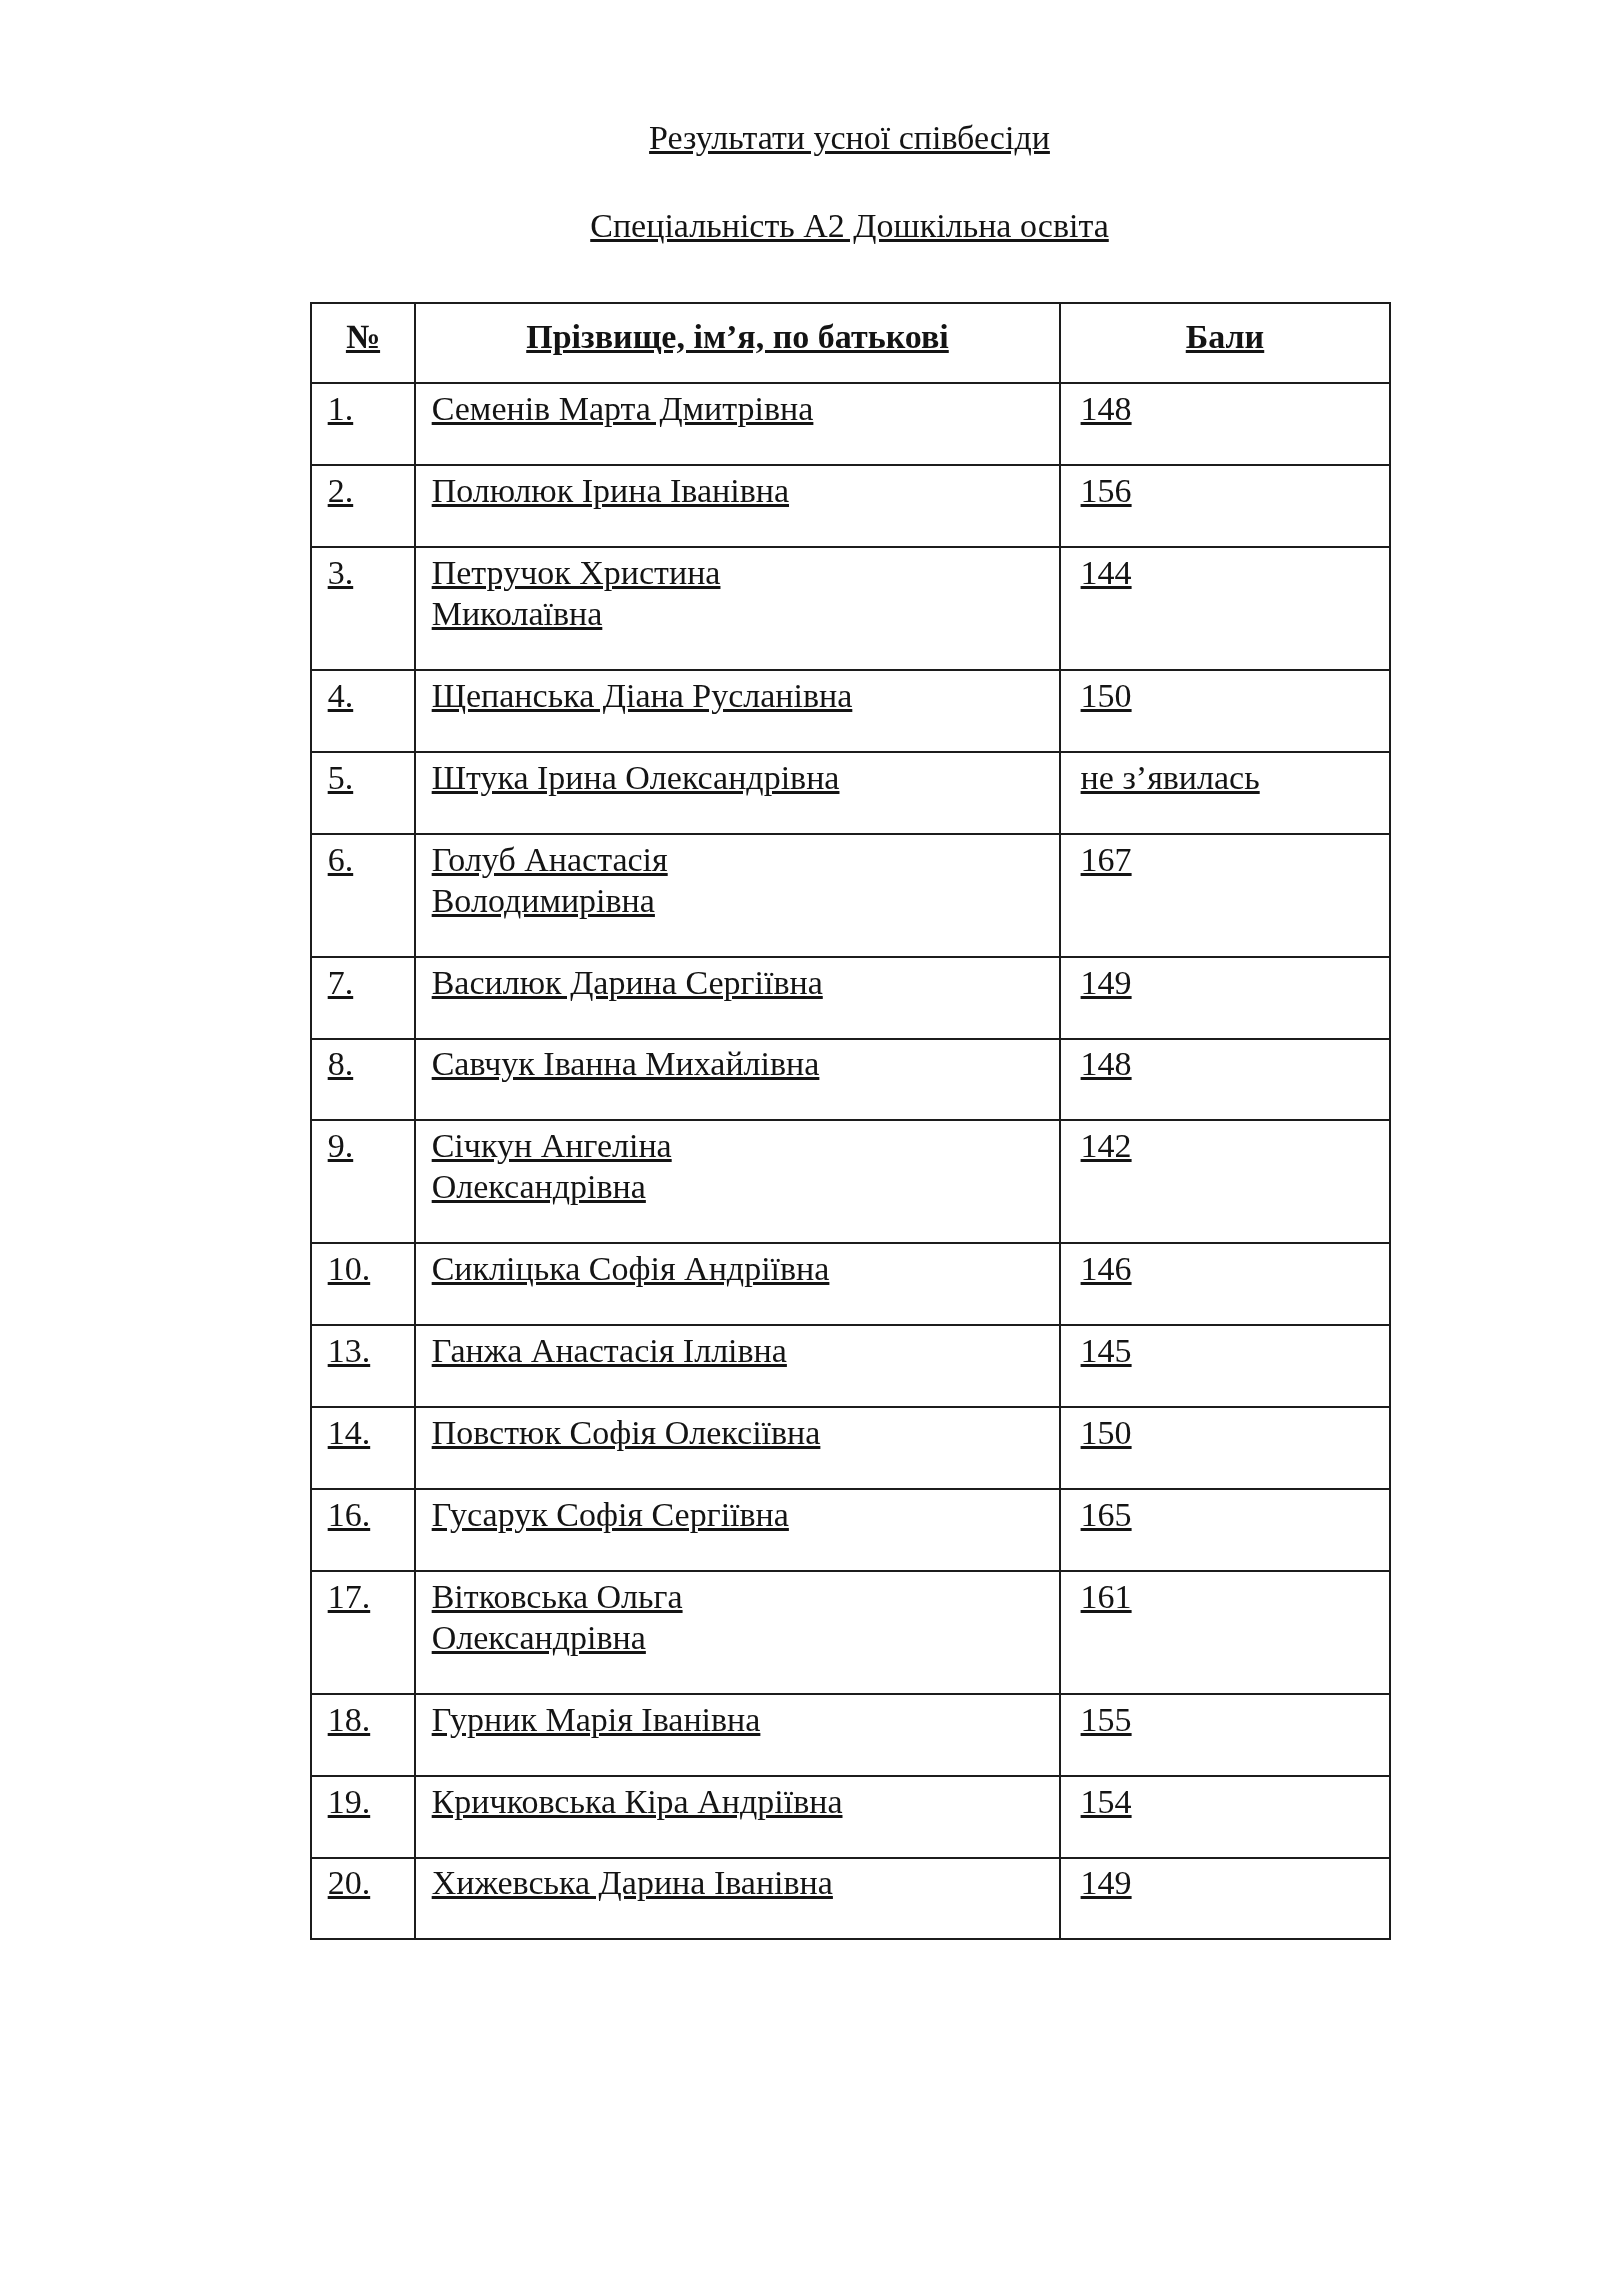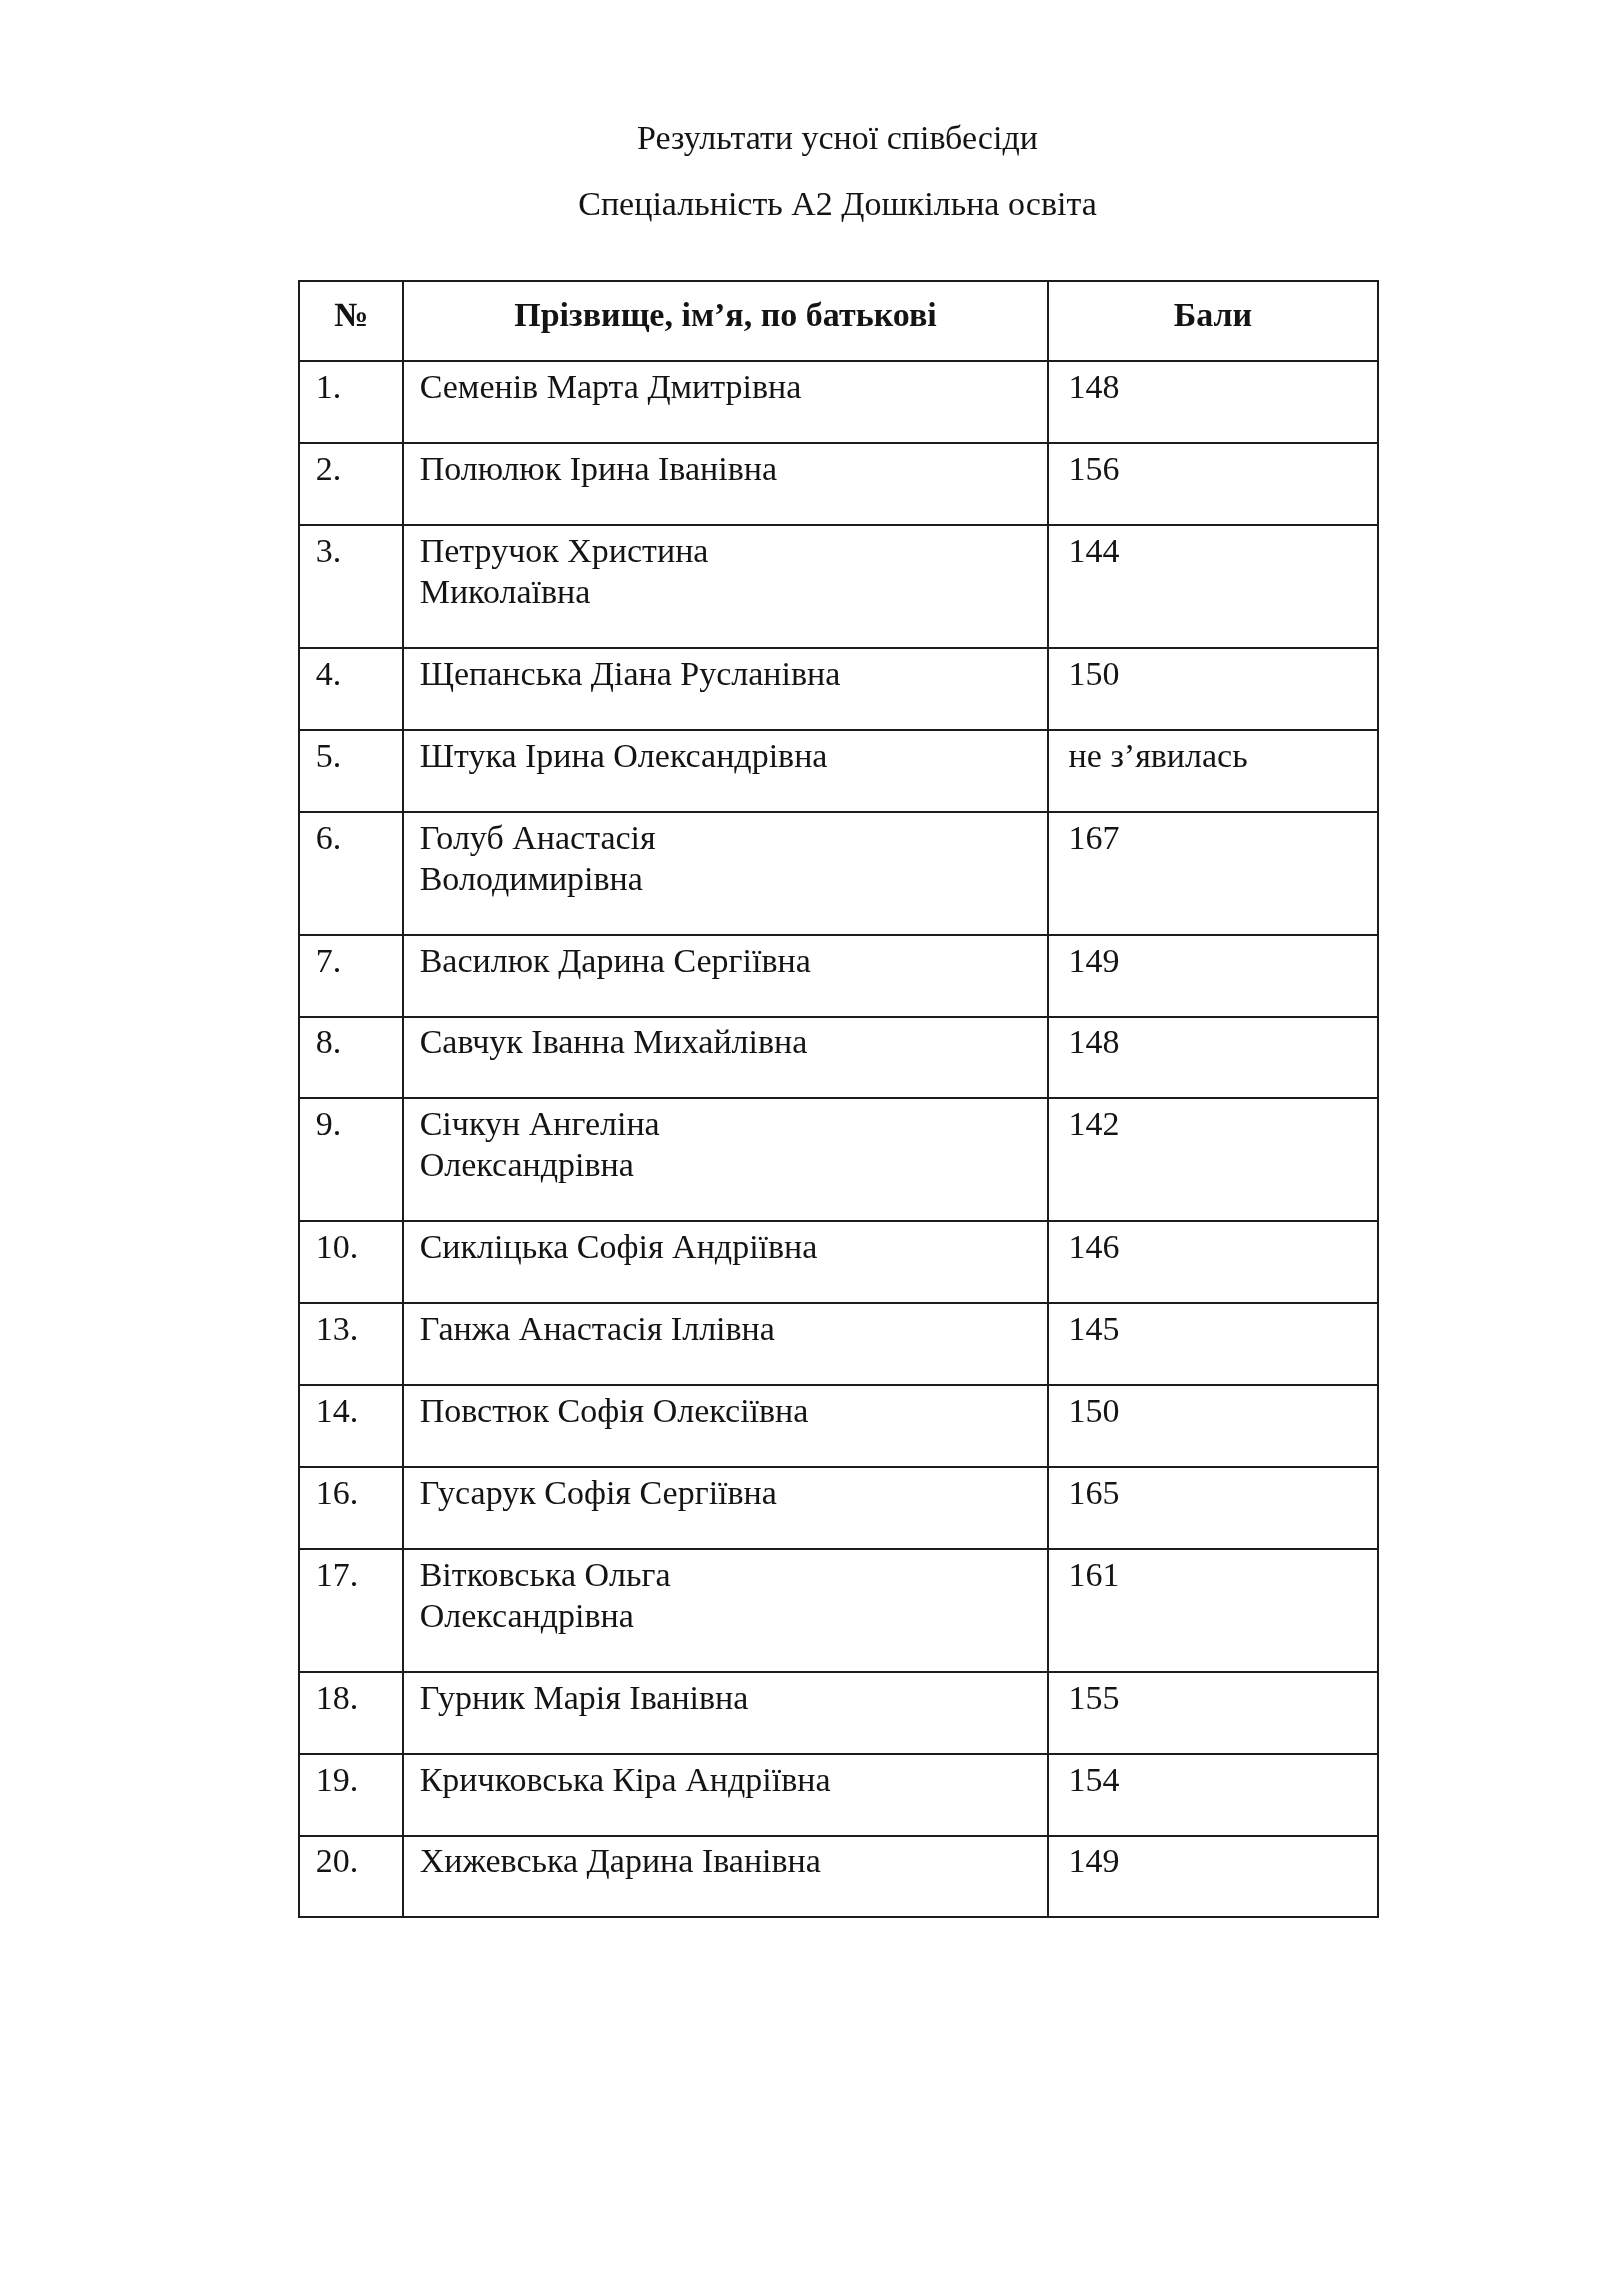--- a/index.html
+++ b/index.html
@@ -9,33 +9,34 @@
   }
   body {
     width: 1621px;
     height: 2293px;
     font-family: "Liberation Serif", "DejaVu Serif", serif;
     color: #141414;
     position: relative;
   }
   .sheet {
     position: absolute;
-    left: 298px;
+    left: 310px;
     top: 0;
     width: 1079px;
+    text-decoration: underline;
   }
   .doc-title {
     margin: 0;
     text-align: center;
     font-size: 34px;
     font-weight: normal;
     line-height: 43px;
   }
   .doc-title.first { margin-top: 116px; }
-  .doc-title.second { margin-top: 23px; }
+  .doc-title.second { margin-top: 45px; }
   table.results {
     border-collapse: collapse;
     table-layout: fixed;
     width: 1079px;
     margin-top: 55px;
     border: 2.9px solid #1c1c1c;
   }
   th, td {
     border: 2px solid #1c1c1c;
     vertical-align: top;

